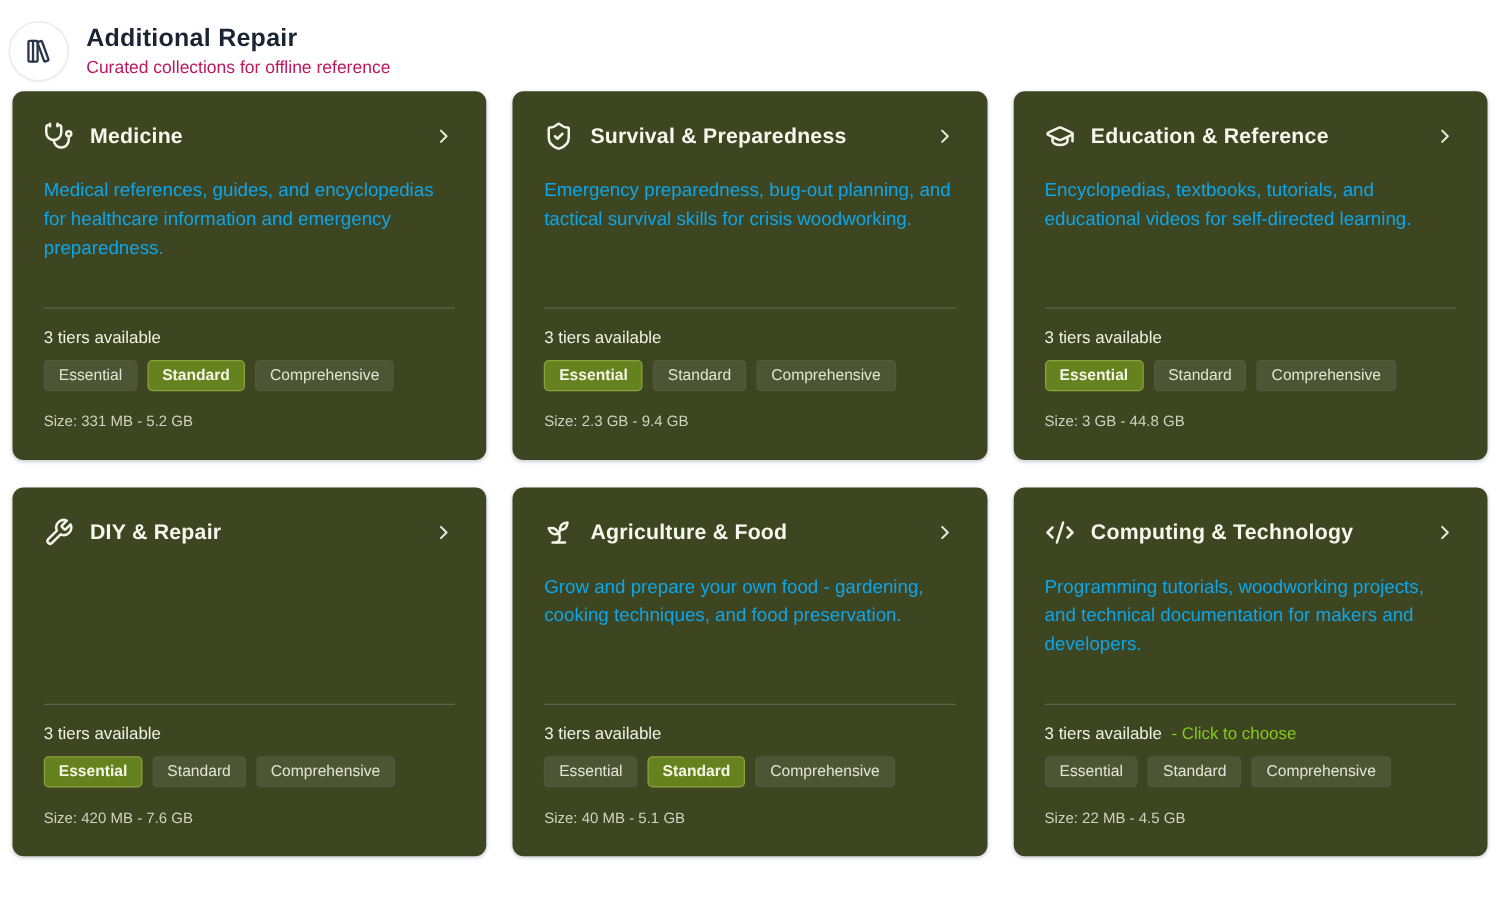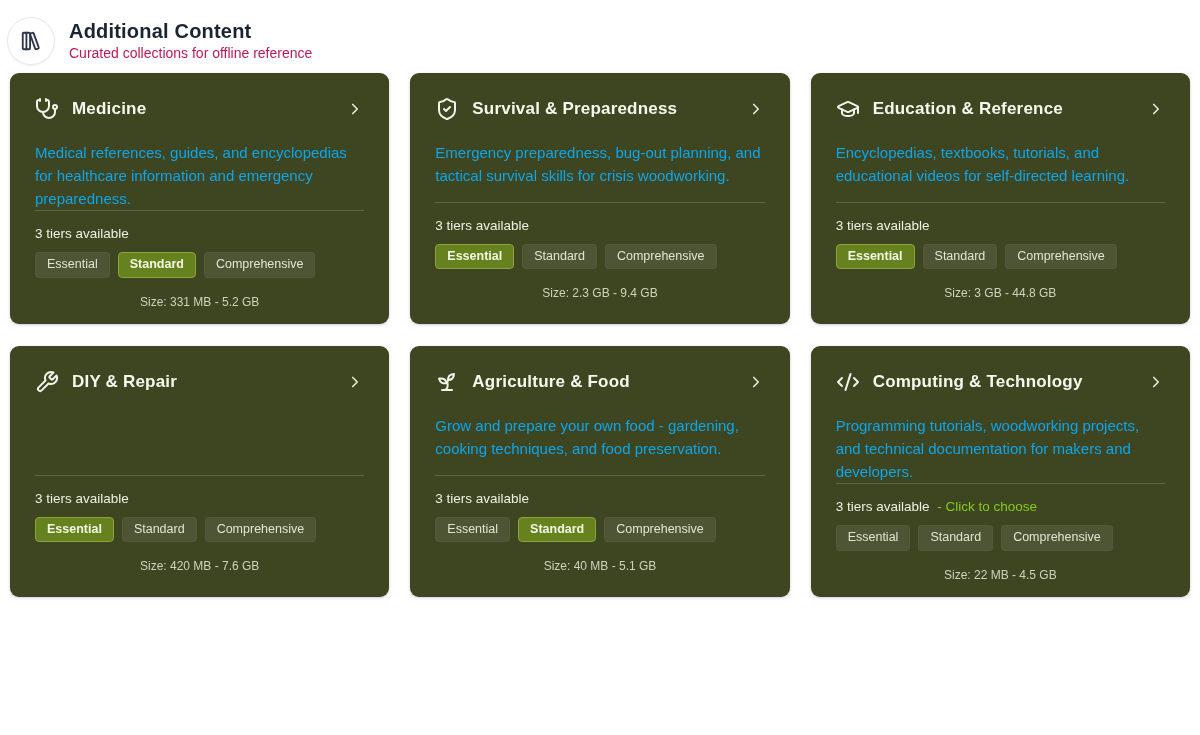--- a/index.html
+++ b/index.html
@@ -20,21 +20,21 @@
   }
   .header-title { margin:0; font-size:20px; font-weight:700; color:#1a2433; letter-spacing:.2px; }
   .header-subtitle { margin:2px 0 0; font-size:14px; color:#be185d; }
 
   
   .grid {
     display:grid; grid-template-columns:repeat(3,1fr);
     gap:22px 21px; margin:3px 10px 0 10px;
   }
   .card {
-    background:#3e4521; border-radius:9px; height:251px;
+    background:#3e4521; border-radius:9px; height:295px;
     padding:24px 25px; display:flex; flex-direction:column;
     color:#f0f1e6; box-shadow:0 1px 3px rgba(100,120,140,.35);
     cursor:pointer;
   }
   .card-head { display:flex; align-items:center; gap:13px; margin-bottom:20px; }
   .card-icon { color:#f2f3e9; display:flex; flex:0 0 auto; }
   .card-title { font-size:17px; font-weight:700; color:#f6f7ed; flex:1; letter-spacing:.2px; }
   .chevron { color:#e9ebdd; display:flex; flex:0 0 auto; }
   .card-desc { margin:0; font-size:15px; line-height:23px; color:#0ea5e9; }
   .spacer { flex:1; }
@@ -42,36 +42,36 @@
   .tiers-line { font-size:13.5px; color:#eef0e2; margin-bottom:11px; }
   .note { color:#84cc16; margin-left:4px; }
   .note:empty { display:none; }
   .badges { display:flex; gap:8px; margin-bottom:17px; }
   .badge {
     font-size:12.5px; line-height:1; padding:5px 11px 6px; border-radius:4px;
     background:rgba(255,255,255,.085); color:#e2e4d3; border:1px solid rgba(255,255,255,.03);
     white-space:nowrap;
   }
   .badge.selected { background:#66821e; border-color:#8ba23f; color:#f3f6e3; font-weight:700; }
-  .size-line { font-size:12px; color:#cfd2bd;text-align:center; }
+  .size-line { font-size:12px; color:#cfd2bd; }
   svg { display:block; }
 </style>
 </head>
 <body>
 
 <header class="page-header">
   <div class="header-icon-circle">
     <svg width="22" height="22" viewBox="0 0 24 24" fill="none" stroke="currentColor" stroke-width="2" stroke-linecap="round" stroke-linejoin="round">
       <rect width="8" height="18" x="3" y="3" rx="1"></rect>
         <path d="M7 3v18"></path>
       <path d="M20.4 18.9c.2.5-.1 1.1-.6 1.3l-1.9.7c-.5.2-1.1-.1-1.3-.6L11.1 5.1c-.2-.5.1-1.1.6-1.3l1.9-.7c.5-.2 1.1.1 1.3.6Z"></path>
     </svg>
   </div>
   <div class="header-text">
-    <h1 class="header-title">Additional Content</h1>
+    <h1 class="header-title">Additional Repair</h1>
     <p class="header-subtitle">Curated collections for offline reference</p>
   </div>
 </header>
 
 <main class="grid">
 
   <article class="card">
     <div class="card-head">
       <span class="card-icon">
         <svg width="24" height="24" viewBox="0 0 24 24" fill="none" stroke="currentColor" stroke-width="2" stroke-linecap="round" stroke-linejoin="round">

